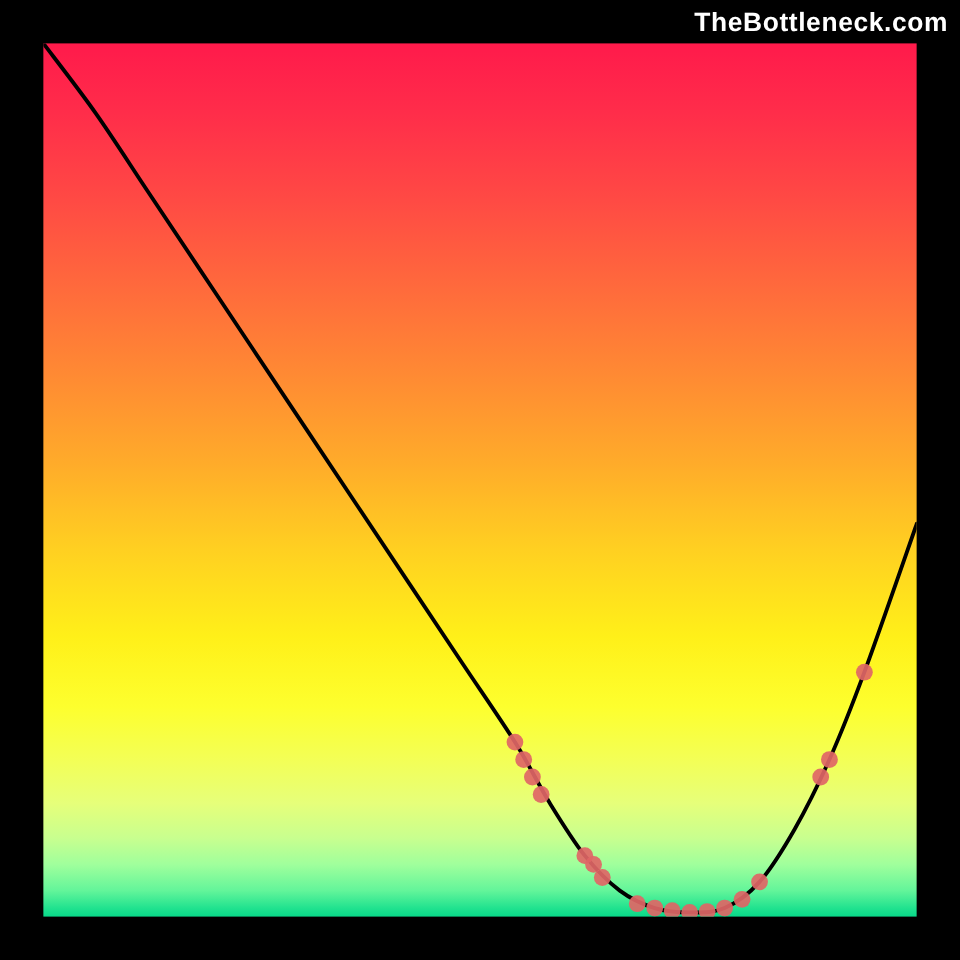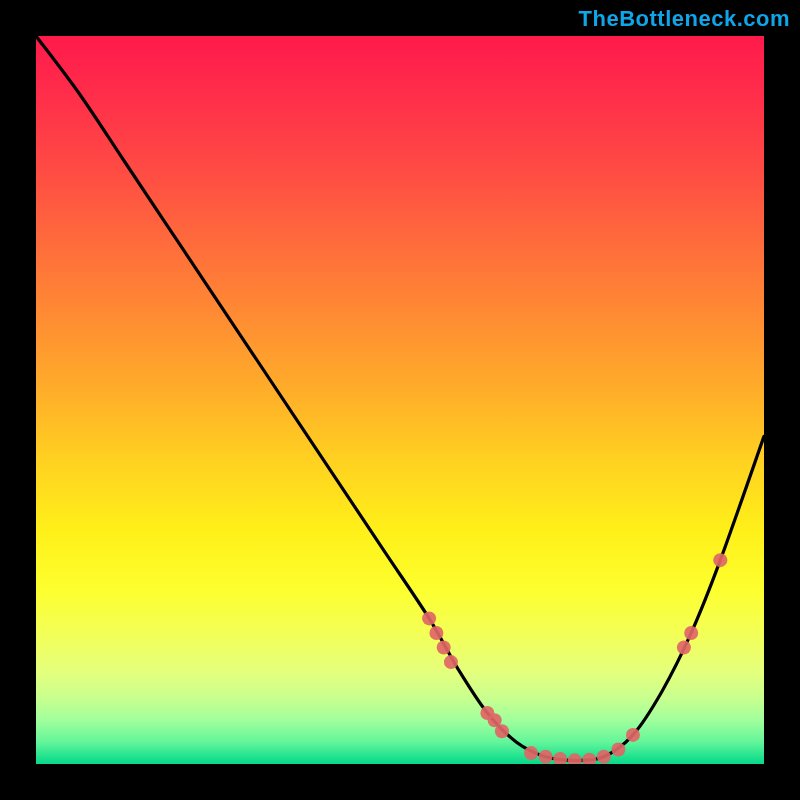--- a/index.html
+++ b/index.html
@@ -14,21 +14,21 @@
   .frame {
     position: relative;
     width: 800px;
     height: 800px;
     background: #000;
   }
   .watermark {
     position: absolute;
     top: 6px;
     right: 10px;
-    color: #0ea5e9;
+    color: #ffffff;
     font-size: 22px;
     font-weight: 600;
     letter-spacing: 0.5px;
     font-family: Arial, sans-serif;
     z-index: 10;
   }
   .plot-area {
     position: absolute;
     left: 36px;
     top: 36px;

